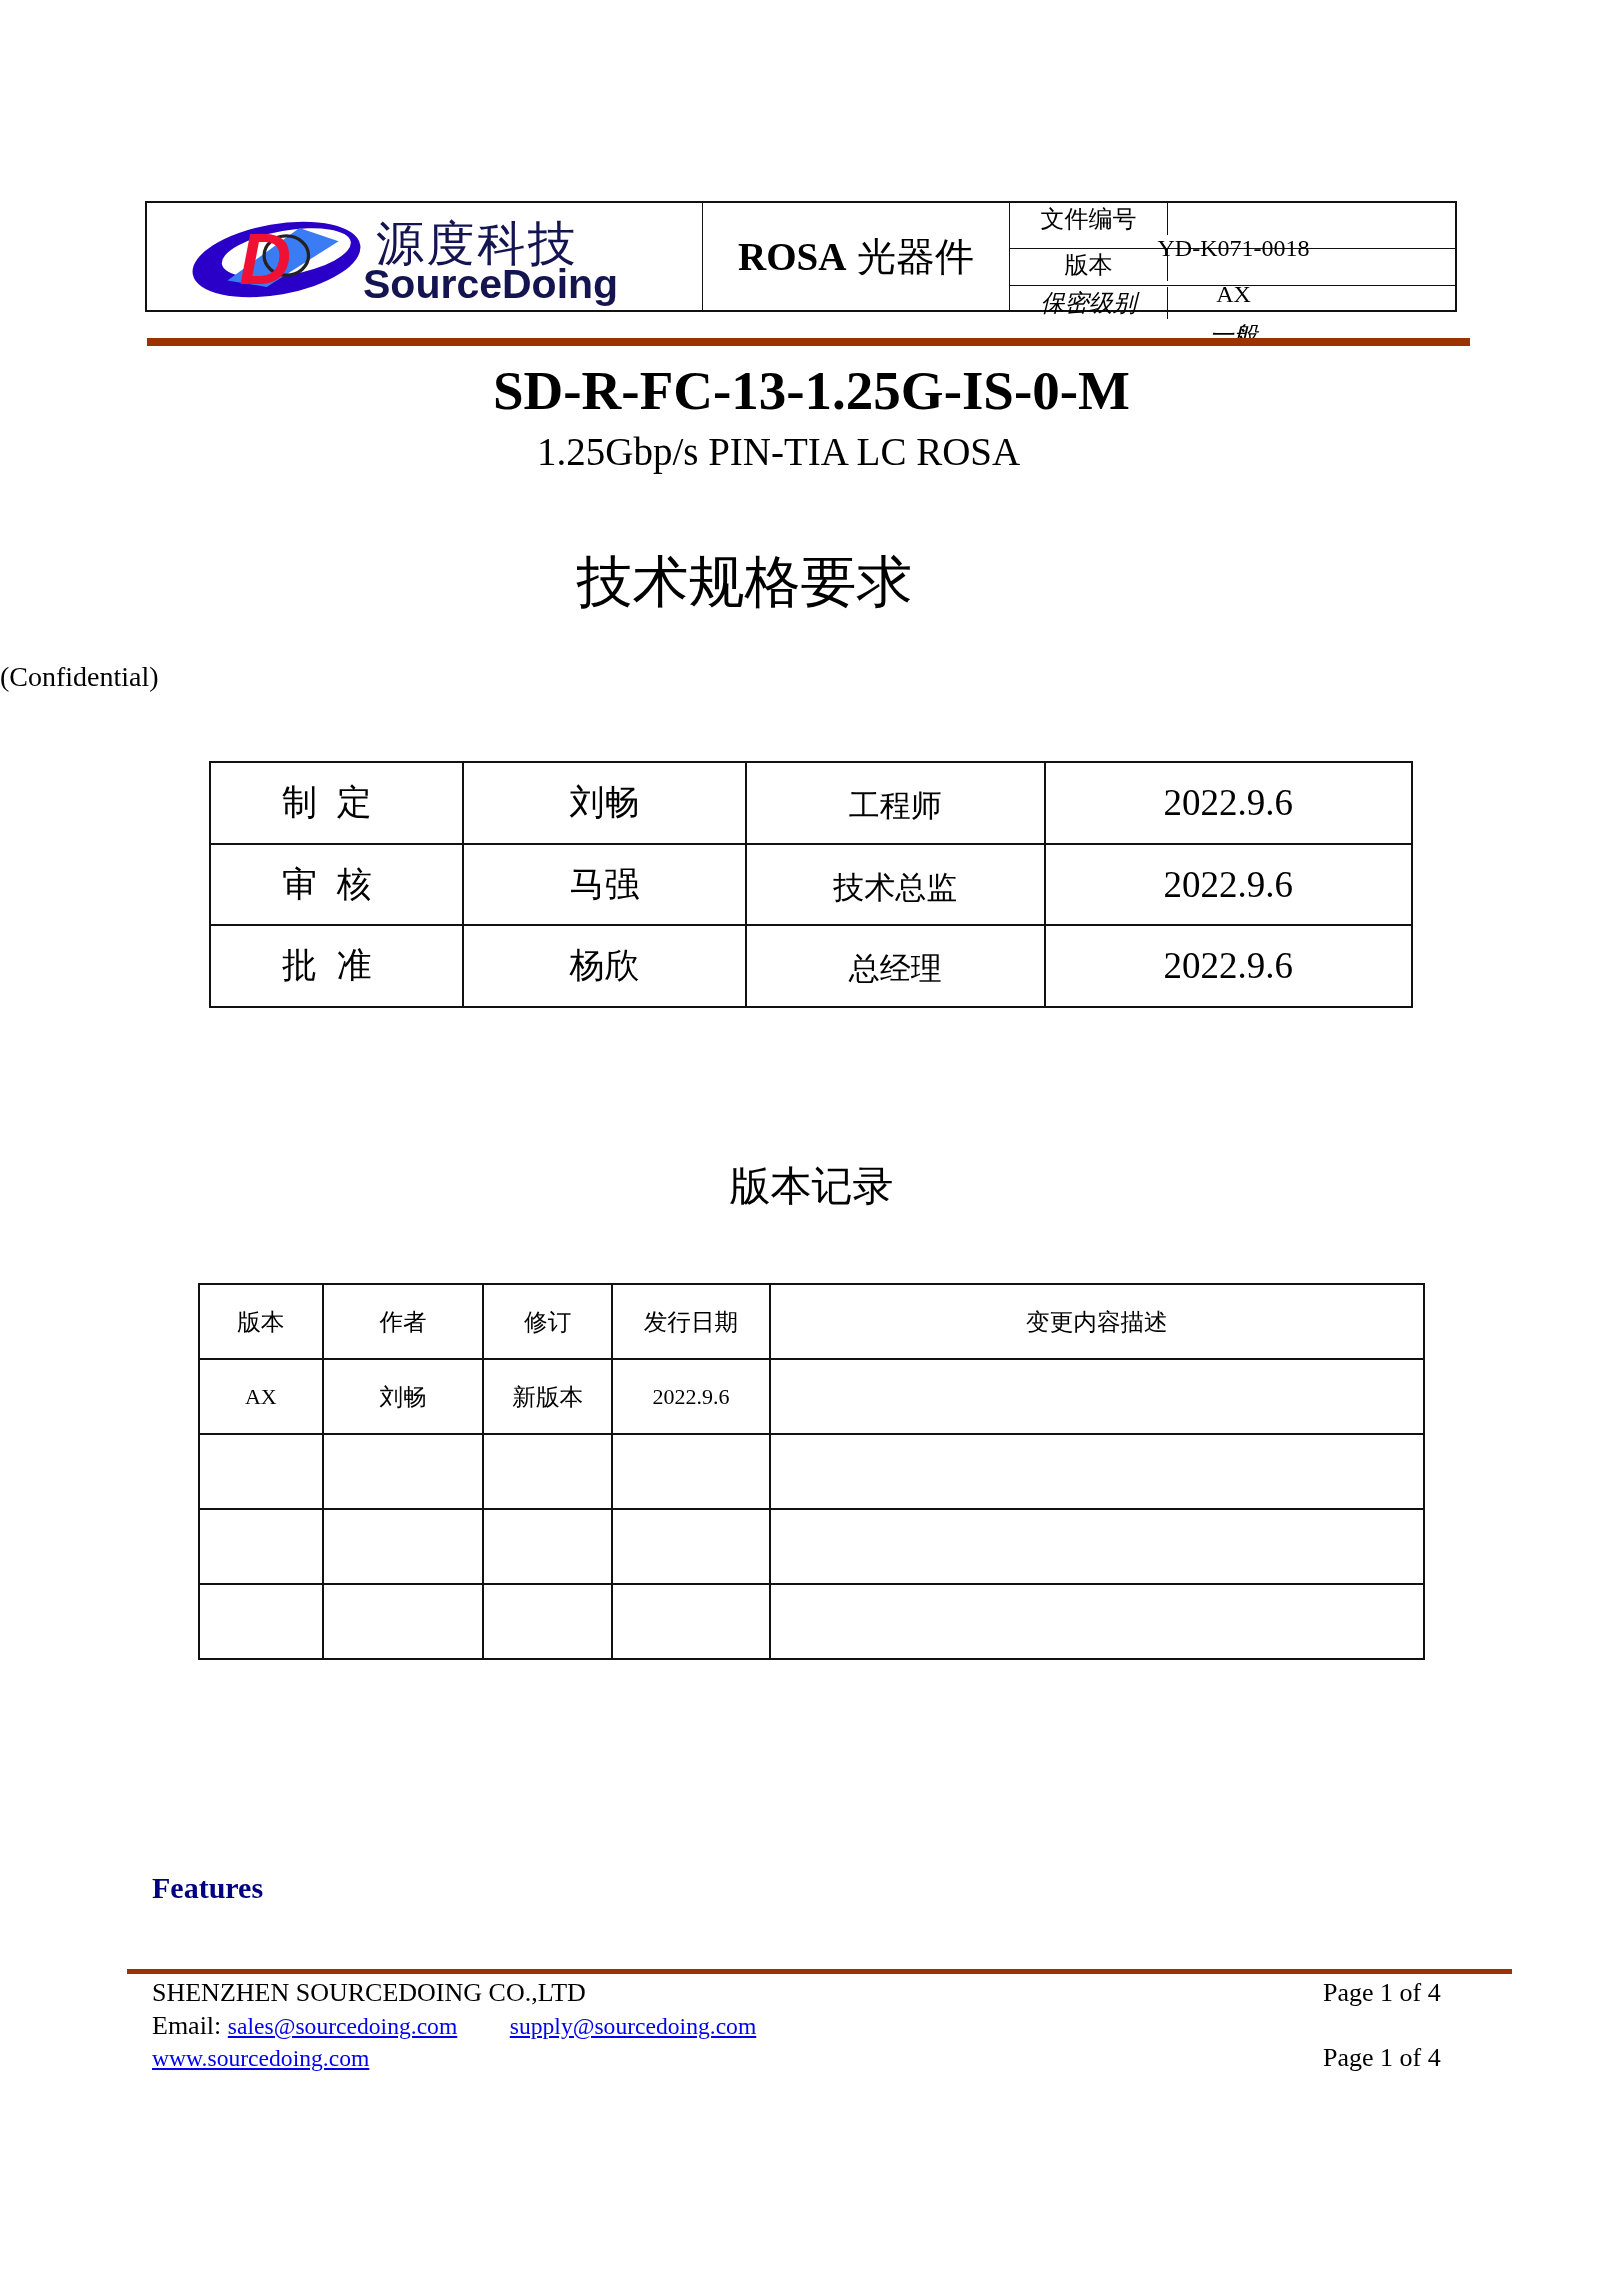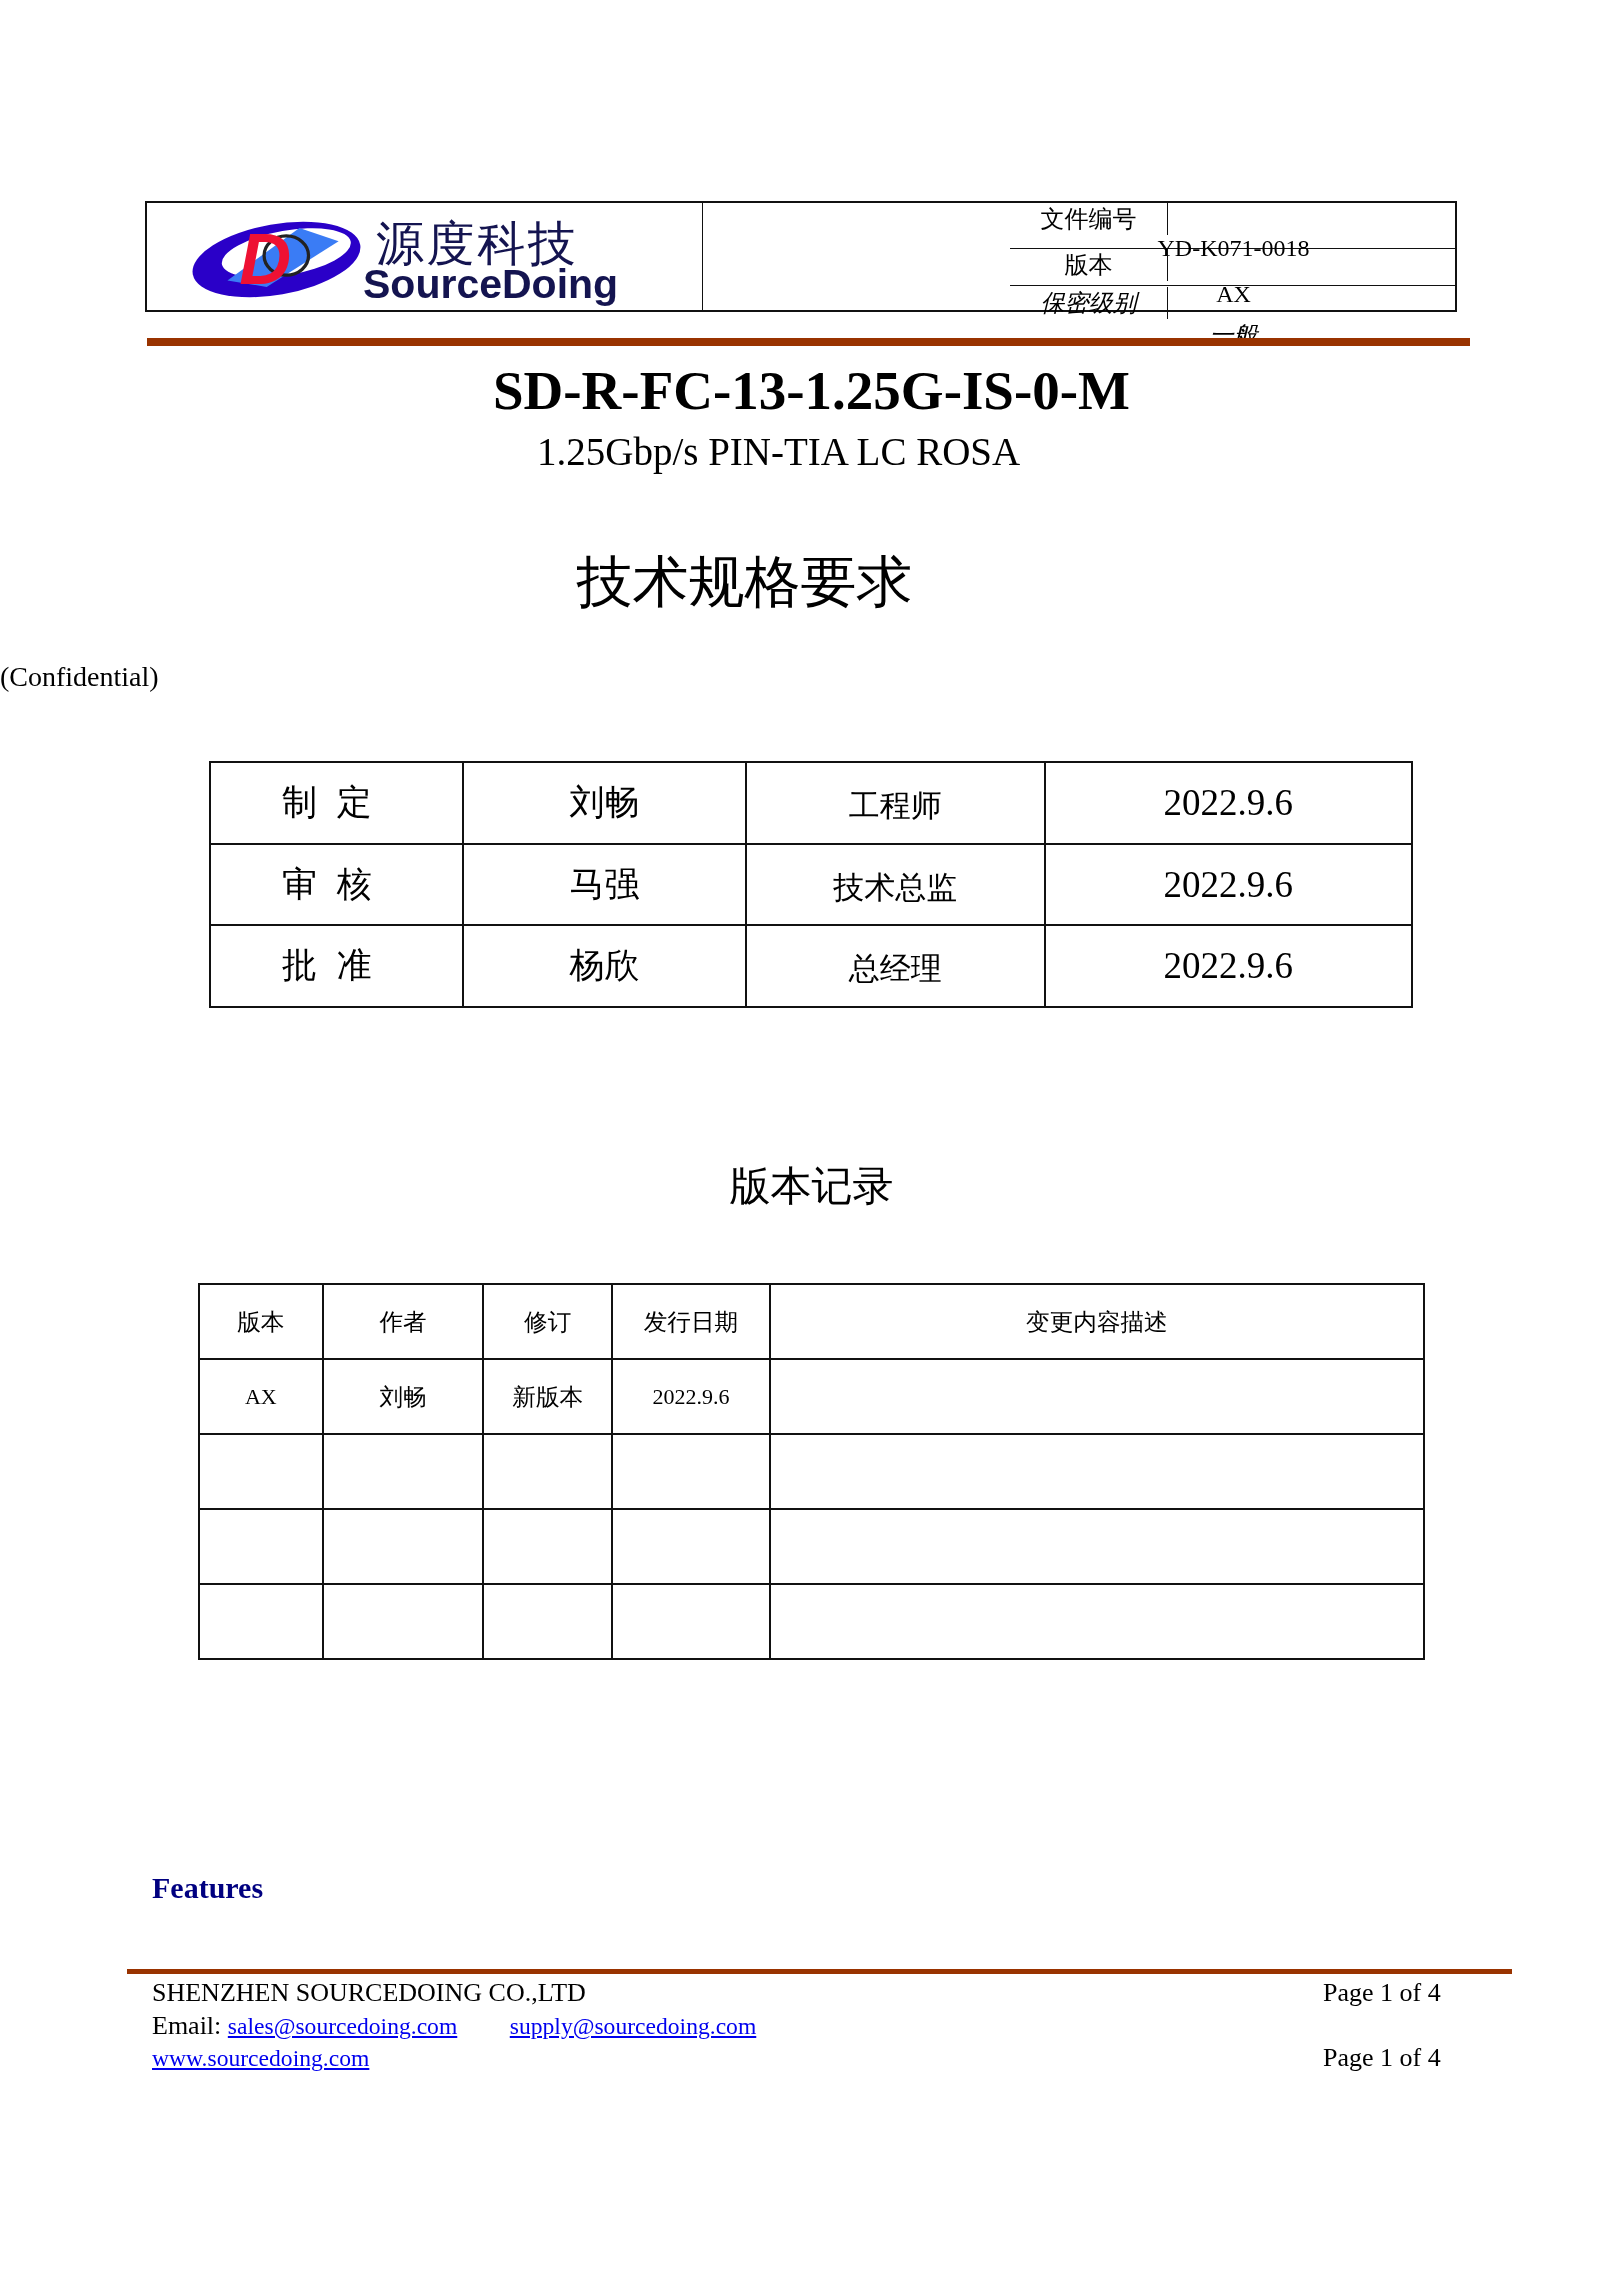--- a/index.html
+++ b/index.html
@@ -67,20 +67,24 @@
   <div id="logo-cell" class="cell">
     <svg id="logo-mark" class="abs" viewBox="0 0 270 130">
       <ellipse cx="135" cy="68" rx="130" ry="54" fill="#2a00c8" transform="rotate(-10 135 68)"></ellipse>
       <ellipse cx="150" cy="58" rx="100" ry="34" fill="#ffffff" transform="rotate(-10 150 58)"></ellipse>
       <path d="M60 100 L170 20 L230 40 L120 110 Z" fill="#3a7cf5"></path>
       <ellipse cx="150" cy="62" rx="34" ry="30" fill="none" stroke="#222" stroke-width="5"></ellipse>
       <text x="78" y="105" font-family="Liberation Sans, sans-serif" font-weight="bold" font-style="italic" font-size="110" fill="#ee1133">D</text>
     </svg>
     <div id="logo-cn" class="abs">源度科技</div>
     <div id="logo-en" class="abs">SourceDoing</div>
+  </div>
+  <div id="title-cell" class="cell serif">
+    <span class="b">ROSA</span>
+    <span>光器件</span>
   </div>
   <div id="meta-0" class="meta-row serif">
     <div class="lab">文件编号</div>
     <div class="val">YD-K071-0018</div>
   </div>
   <div id="meta-1" class="meta-row serif">
     <div class="lab">版本</div>
     <div class="val">AX</div>
   </div>
   <div id="meta-2" class="meta-row serif">

